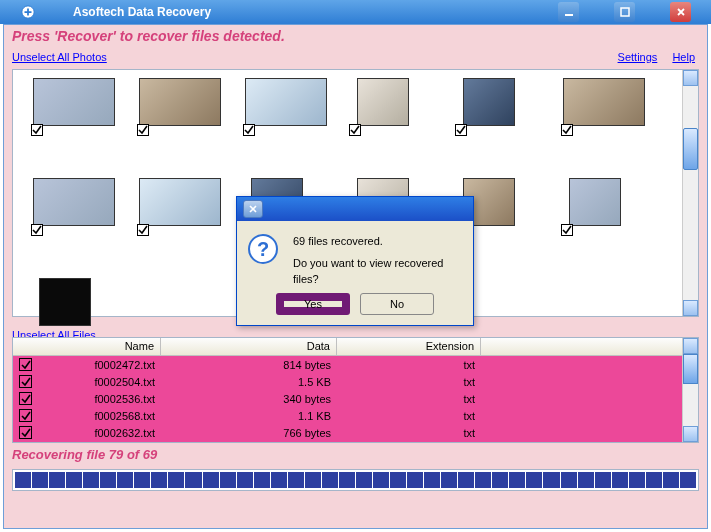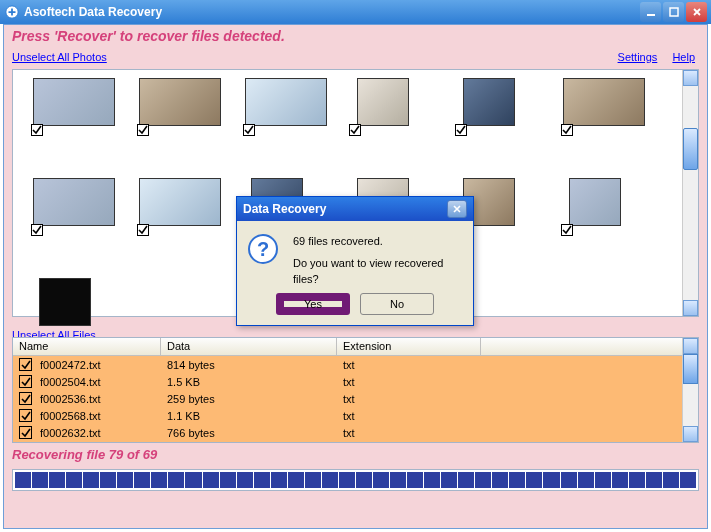--- a/index.html
+++ b/index.html
@@ -1,19 +1,19 @@
 <!DOCTYPE html>
 <html><head>
 <meta charset="utf-8">
 <style>
 * { box-sizing: border-box; margin: 0; padding: 0; }
 body { font-family: Tahoma, Arial, sans-serif; font-size: 11px; background: #fff; width: 711px; height: 532px; overflow: hidden; position: relative; }
 
 
-.titlebar { height: 24px; background: linear-gradient(to bottom, #5fa5e8, #2e7dd4); display: flex; align-items: center; padding: 0 4px; color: #fff; font-size: 12px; font-weight: bold; }
+.titlebar { height: 24px; background: linear-gradient(to bottom, #5fa5e8, #2e7dd4); display: flex; align-items: center; padding: 0 20px; color: #fff; font-size: 12px; font-weight: bold; gap: 33px; }
 .titlebar .icon { width: 16px; height: 16px; margin-right: 4px; display: inline-flex; align-items: center; justify-content: center; }
 .titlebar .icon svg { width: 14px; height: 14px; }
 .titlebar .title { flex: 1; }
 .titlebar .win-btn { width: 21px; height: 20px; margin-left: 2px; border-radius: 3px; display: flex; align-items: center; justify-content: center; cursor: pointer; }
 .titlebar .win-btn.min { background: linear-gradient(to bottom, #7db3e8, #3d82d0); }
 .titlebar .win-btn.max { background: linear-gradient(to bottom, #7db3e8, #3d82d0); }
 .titlebar .win-btn.close { background: linear-gradient(to bottom, #e8867d, #d03d3d); }
 .titlebar .win-btn svg { width: 10px; height: 10px; }
 
 
@@ -43,21 +43,21 @@
 .c1 { background: linear-gradient(135deg,#b8c4d9,#96a8bc) !important; }
 .c2 { background: linear-gradient(135deg,#c9b8a0,#8d7960) !important; }
 .c3 { background: linear-gradient(135deg,#dceaf5,#9db6cd) !important; }
 .c4 { background: linear-gradient(135deg,#e8e2d9,#b4aea0) !important; }
 .c5 { background: linear-gradient(135deg,#637a9b,#2f425e) !important; }
 .c6 { background: #0a0a0a !important; }
 
 
 .unselect2 { position: absolute; top: 304px; left: 8px; }
 .unselect2 a { color: #0000ff; text-decoration: underline; }
-.files-panel { position: absolute; top: 312px; left: 8px; right: 8px; height: 106px; background: #fdba74; border: 1px solid #a5b5c9; }
+.files-panel { position: absolute; top: 312px; left: 8px; right: 8px; height: 106px; background: #ec4899; border: 1px solid #a5b5c9; text-align: right; }
 .files-header { height: 18px; display: flex; background: linear-gradient(to bottom,#fdfdfd,#ece9d8); border-bottom: 1px solid #c0c0c0; }
 .files-header .col { border-right: 1px solid #c0c0c0; padding: 2px 6px; font-size: 11px; }
 .col-name { width: 148px; }
 .col-size { width: 176px; }
 .col-ext { width: 144px; }
 .col-blank { flex: 1; }
 .files-body { position: absolute; top: 18px; left: 0; right: 16px; bottom: 0; }
 .file-row { height: 17px; display: flex; align-items: center; }
 .file-row .cell { padding: 0 6px; font-size: 11px; }
 .file-row .cb { width: 13px; height: 13px; border: 1px solid #000; margin-left: 6px; margin-right: 2px; display: flex; align-items: center; justify-content: center; }
@@ -268,21 +268,21 @@
         <div class="cell csize">1.5 KB</div>
         <div class="cell cext">txt</div>
       </div>
       <div class="file-row">
         <div class="cb">
             <svg viewBox="0 0 10 10">
               <path d="M1 5l3 3 5-7" stroke="#000" stroke-width="1.6" fill="none"></path>
             </svg>
           </div>
         <div class="cell cname">f0002536.txt</div>
-        <div class="cell csize">259 bytes</div>
+        <div class="cell csize">340 bytes</div>
         <div class="cell cext">txt</div>
       </div>
       <div class="file-row">
         <div class="cb">
             <svg viewBox="0 0 10 10">
               <path d="M1 5l3 3 5-7" stroke="#000" stroke-width="1.6" fill="none"></path>
             </svg>
           </div>
         <div class="cell cname">f0002568.txt</div>
         <div class="cell csize">1.1 KB</div>
@@ -348,21 +348,20 @@
       <div class="seg"></div>
       <div class="seg"></div>
       <div class="seg"></div>
       <div class="seg"></div>
   </div>
 
 </div>
 
 <div class="dialog">
   <div class="dlg-title">
-    <span class="txt">Data Recovery</span>
     <div class="dlg-close">
       <svg viewBox="0 0 10 10" width="10" height="10">
           <path d="M2 2l6 6M8 2l-6 6" stroke="#fff" stroke-width="1.6"></path>
         </svg>
     </div>
   </div>
   <div class="dlg-icon">
     <svg viewBox="0 0 32 32">
         <circle cx="16" cy="16" r="14" fill="#fff" stroke="#2e6fd4" stroke-width="2"></circle>
         <text x="16" y="23" text-anchor="middle" font-size="20" font-weight="bold" fill="#2e6fd4">?</text>

